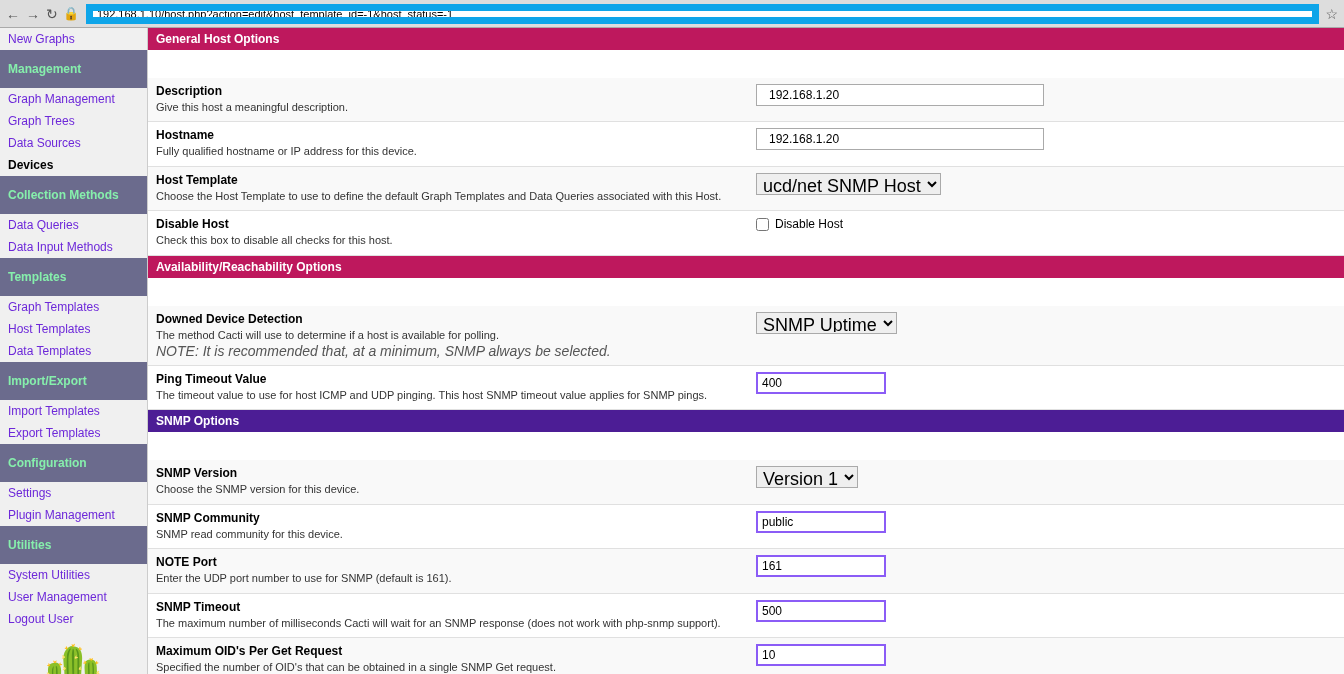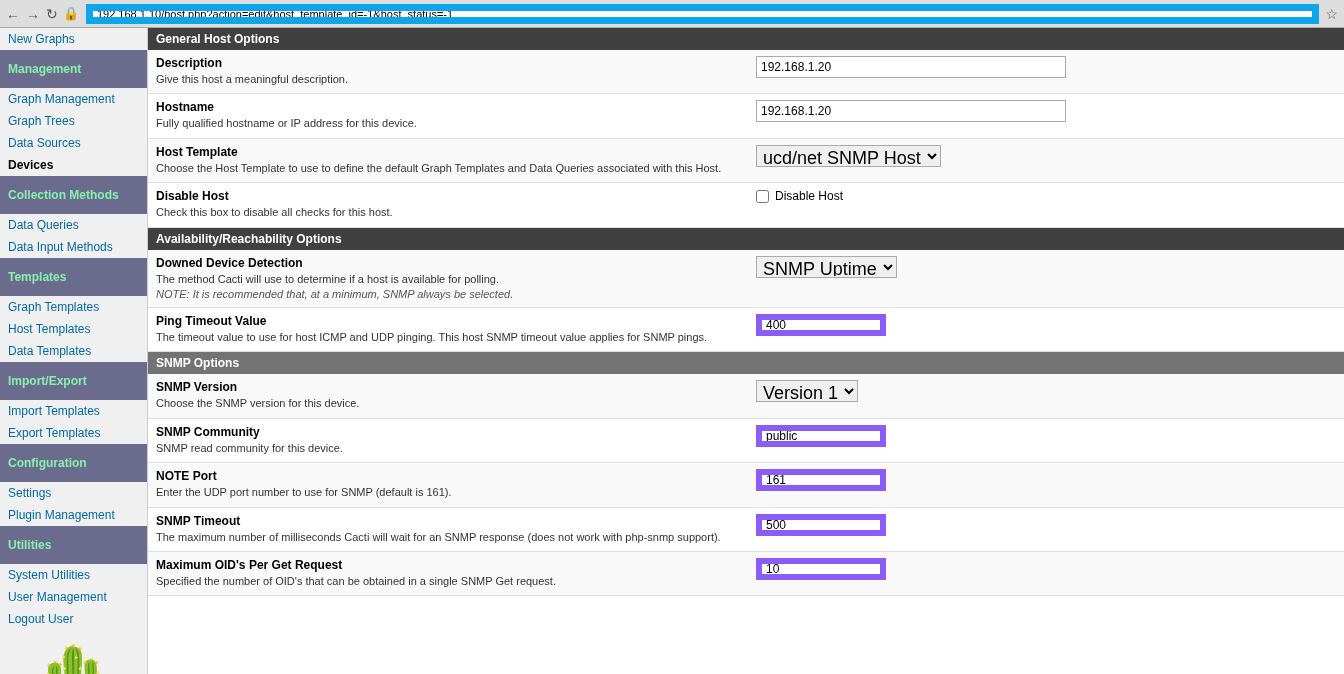--- a/index.html
+++ b/index.html
@@ -17,64 +17,64 @@
     .browser-icons { display: flex; gap: 4px; font-size: 14px; color: #555; }
 
     .layout { display: flex; height: calc(674px - 28px); overflow: hidden; }
 
     
     .sidebar {
       width: 148px; min-width: 148px; background: #f0f0f0;
       border-right: 1px solid #ccc; overflow-y: auto; flex-shrink: 0;
     }
     .sidebar-link {
-      display: block; padding: 4px 8px; color: #0369a1; text-decoration: none;
+      display: block; padding: 4px 8px; color: #6d28d9; text-decoration: none;
       font-size: 12px; cursor: pointer;
     }
     .sidebar-section {
       background: #6b6b8d; color: #86efac; font-weight: bold;
       padding: 12px 8px; font-size: 12px;
     }
     .sidebar-logo { text-align: center; padding: 12px 0; }
 
     
     .main { flex: 1; overflow-y: auto; background: #fff; }
 
     .section-header {
-      background: #404040; color: #fff; font-weight: bold;
+      background: #be185d; color: #fff; font-weight: bold;
       padding: 4px 8px; font-size: 12px;
     }
 
-    .form-table { width: 100%; border-collapse: collapse; }
+    .form-table { width: 100%; border-collapse: collapse; margin-top: 28px; }
     .form-row { border-bottom: 1px solid #e0e0e0; }
     .form-row:nth-child(odd) { background: #f9f9f9; }
     .form-row:nth-child(even) { background: #fff; }
 
     .form-cell-label { padding: 6px 8px; vertical-align: top; width: 600px; }
     .form-cell-input { padding: 6px 8px; vertical-align: top; }
 
     .field-title { font-weight: bold; display: block; margin-bottom: 2px; }
     .field-desc { color: #333; font-size: 11px; line-height: 1.4; }
-    .field-desc-italic { color: #555; font-size: 11px; font-style: italic; }
+    .field-desc-italic { color: #555; font-size: 14px; font-style: italic; }
 
     .text-input {
-      width: 310px; height: 22px; border: 1px solid #aaa;
-      padding: 2px 4px; font-size: 12px;
+      width: 288px; height: 22px; border: 1px solid #aaa;
+      padding: 2px 12px; font-size: 12px;
     }
     .text-input-small {
-      width: 130px; height: 22px; border: 6px solid #8b5cf6;
+      width: 130px; height: 22px; border: 2px solid #8b5cf6;
       padding: 2px 4px; font-size: 12px;
     }
     .select-input {
       height: 22px; border: 1px solid #aaa; padding: 1px 2px; font-size: 18px;
     }
     .checkbox-row { display: flex; align-items: center; gap: 6px; }
 
     a { color: #00c; }
-    .snmp-section-header { background: #737373; color: #fff; }
+    .snmp-section-header { background: #4c1d95; color: #fff; }
   </style>
 </head>
 <body>
 
 <div class="browser-bar">
   <button class="browser-btn">←</button>
   <button class="browser-btn">→</button>
   <button class="browser-btn">↻</button>
   <span style="font-size:13px;color:#555;">🔒</span>
   <input class="browser-url" type="text" value="192.168.1.10/host.php?action=edit&amp;host_template_id=-1&amp;host_status=-1" style="">

